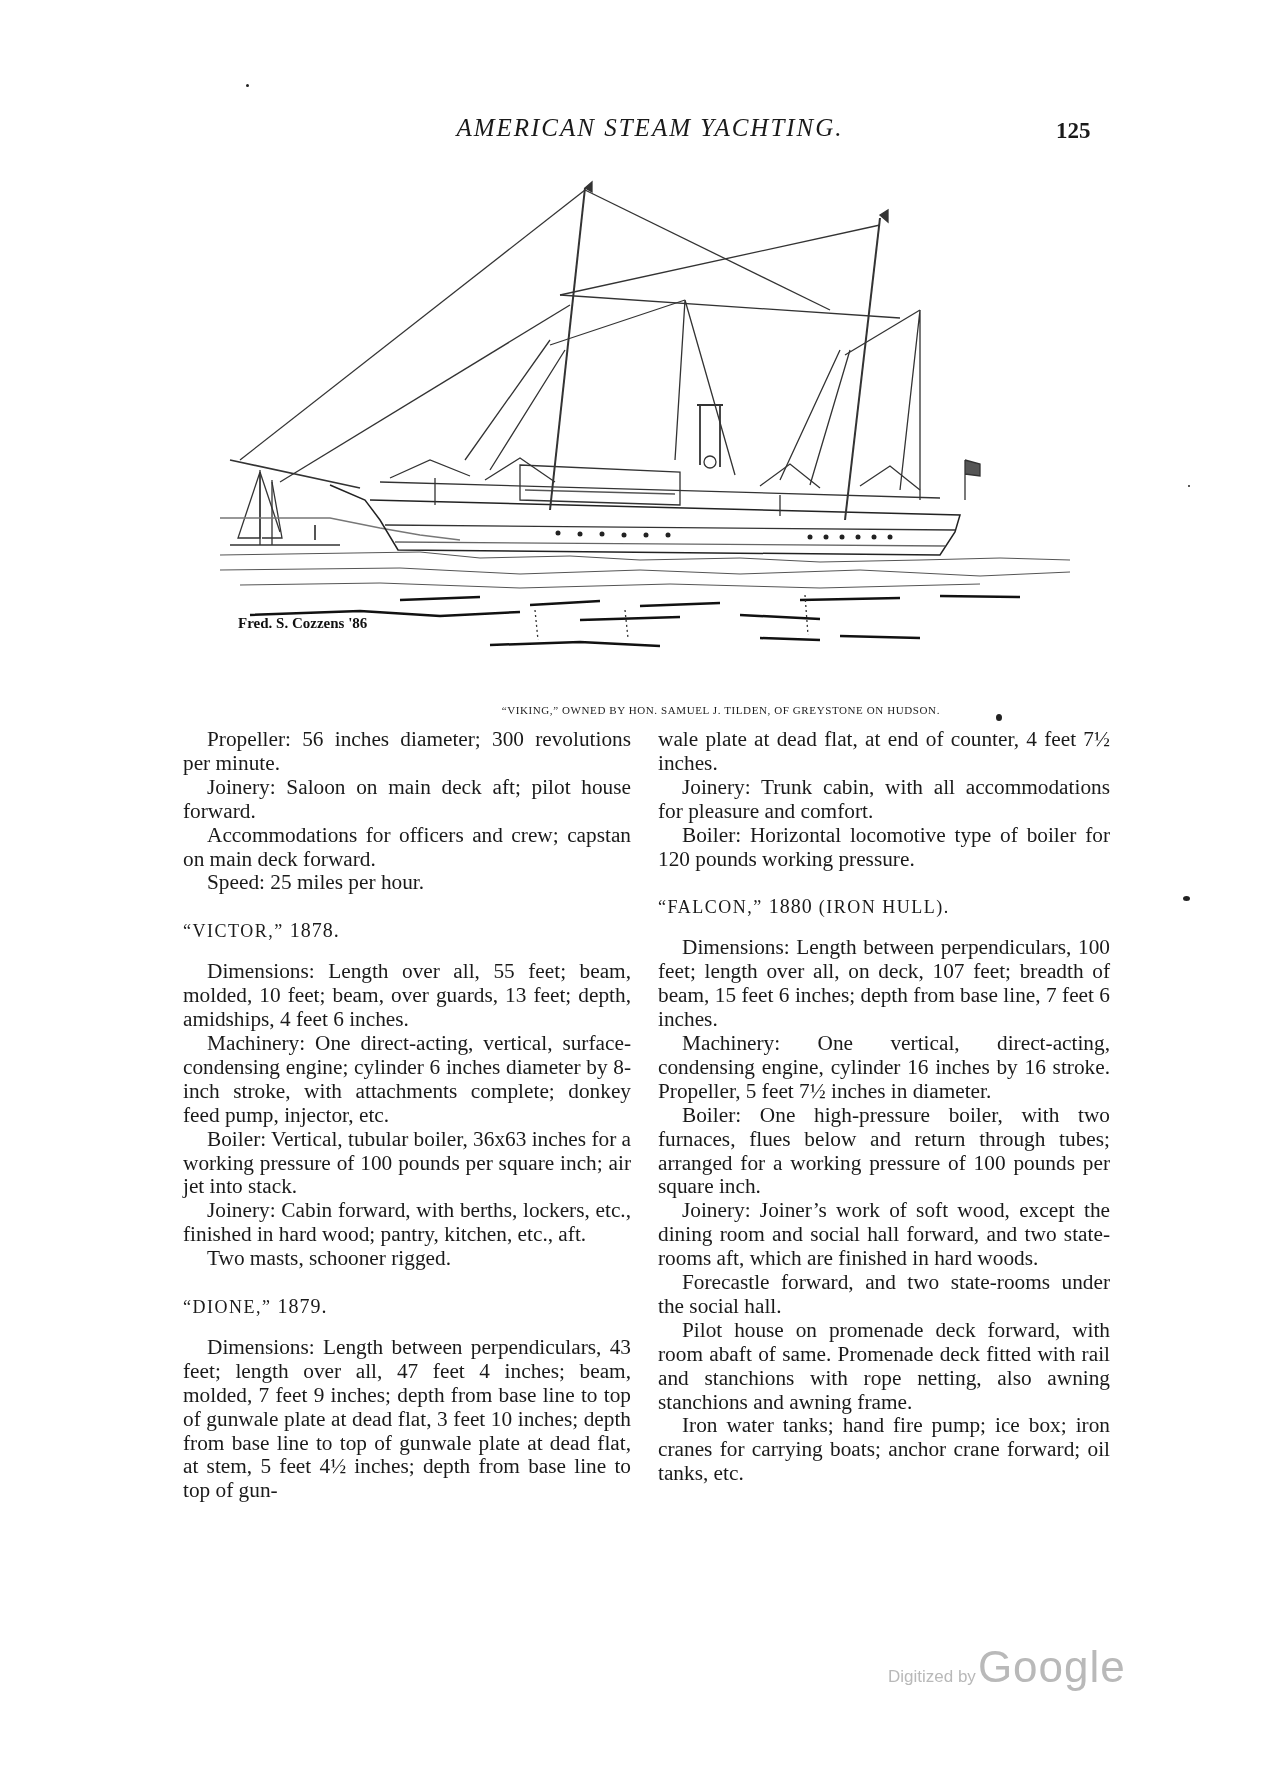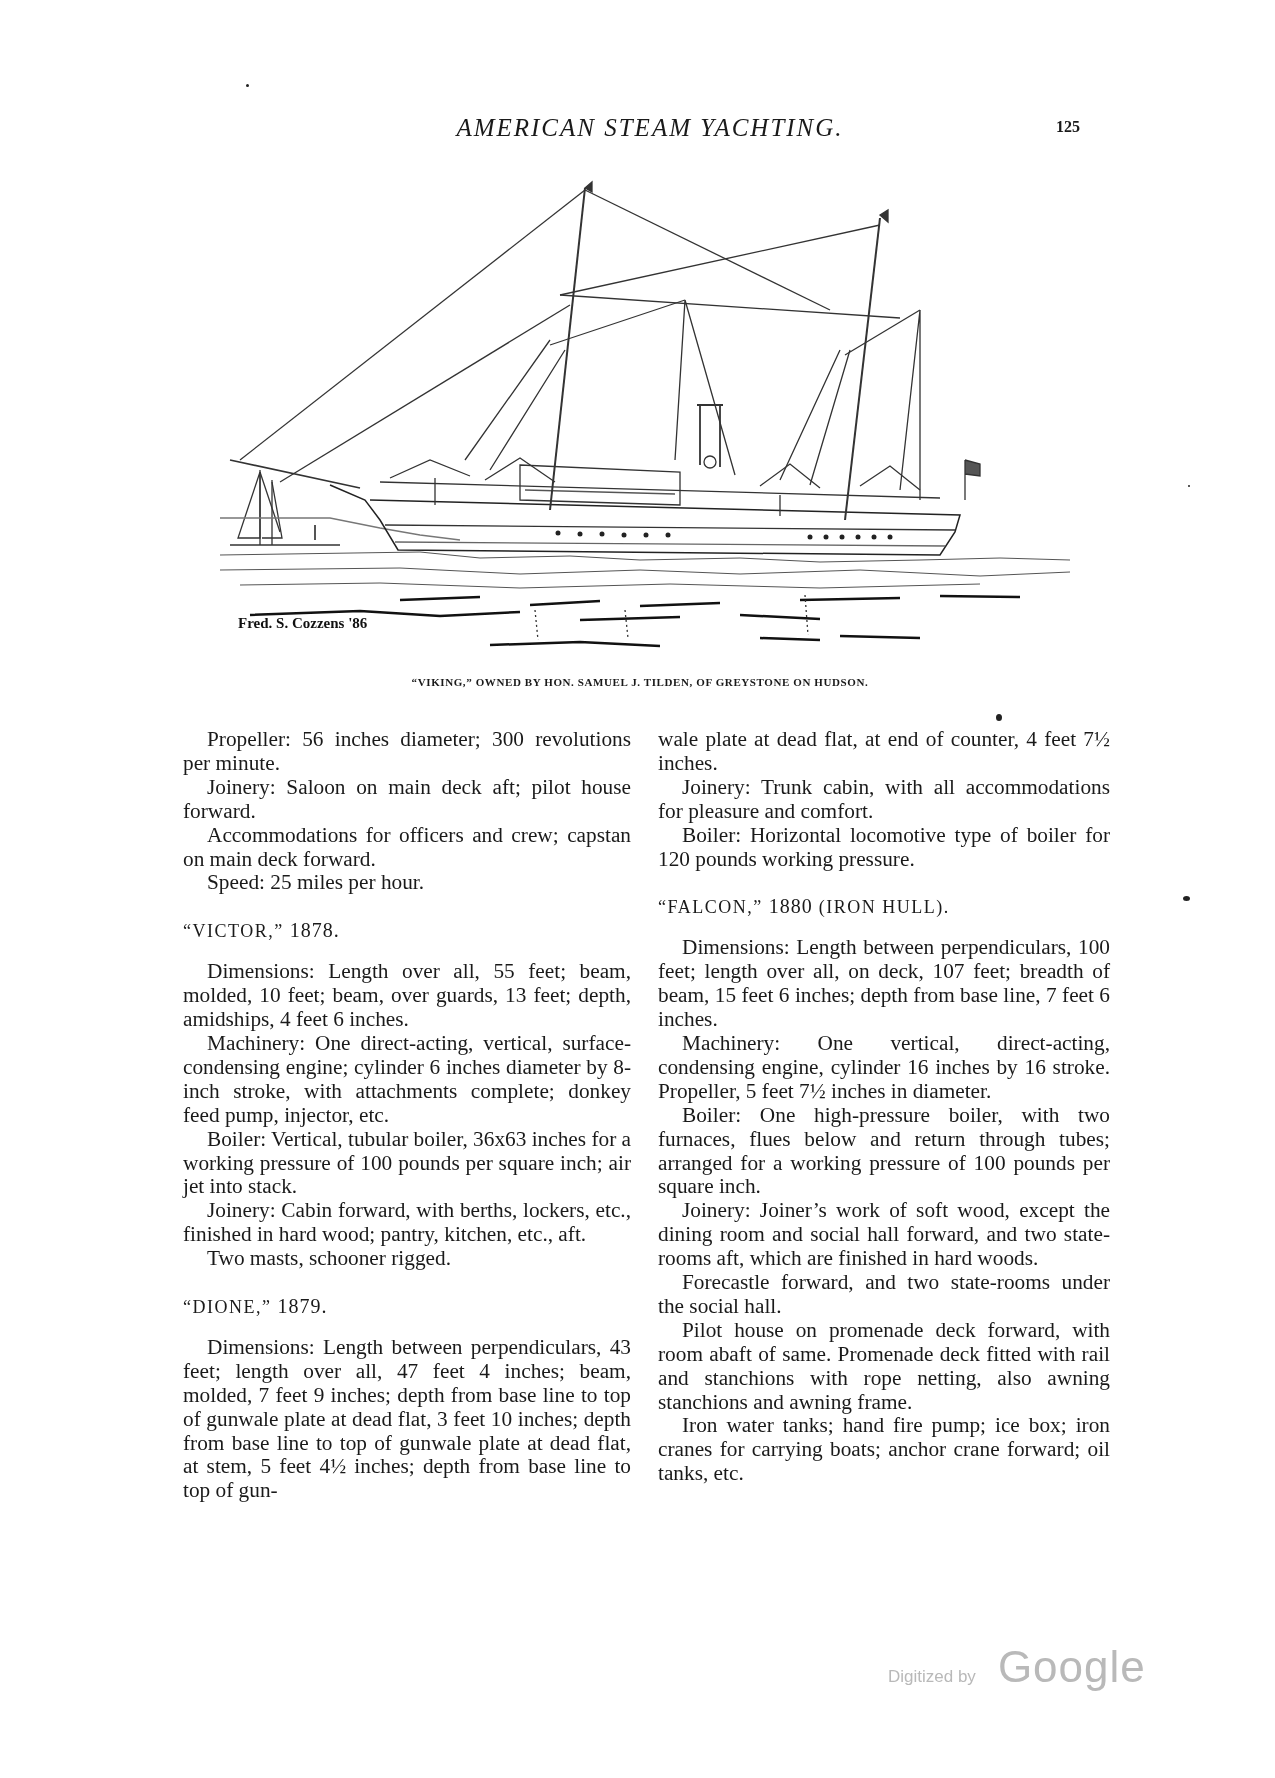--- a/index.html
+++ b/index.html
@@ -8,49 +8,49 @@
     font-family: "DejaVu Serif", "Liberation Serif", serif; color: #1a1a1a;
   }
   .page { position: absolute; left: 0; top: 0; width: 1275px; height: 1502px; }
 
   .running-head {
     position: absolute; top: 114px; left: 420px; width: 460px; text-align: center;
     font-family: "Liberation Serif", serif; font-style: italic; font-size: 25px; letter-spacing: 2px;
   }
   .page-number {
     position: absolute; top: 118px; left: 1056px;
-    font-family: "Liberation Serif", serif; font-size: 16px; font-weight: bold;
+    font-family: "Liberation Serif", serif; font-size: 23px; font-weight: bold;
   }
 
   .figure { position: absolute; left: 220px; top: 160px; width: 850px; height: 500px; }
   .figure svg { width: 100%; height: 100%; }
 
   .caption {
-    position: absolute; top: 676px; left: 340px; width: 600px; text-align: center;
-    font-family: "Liberation Serif", serif; font-size: 11px; font-weight: bold; letter-spacing: 0.6px;
+    position: absolute; top: 704px; left: 340px; width: 600px; text-align: right;
+    font-family: "Liberation Serif", serif; font-size: 11px; font-weight: normal; letter-spacing: 0.6px;
   }
 
   .col {
     position: absolute; top: 728px; width: 448px;
     font-family: "Liberation Serif", serif; font-size: 21.3px; line-height: 23.9px;
     text-align: justify; hyphens: manual;
   }
   .col-left { left: 183px; }
   .col-right { left: 658px; top: 728px; width: 452px; }
   .para { margin: 0; text-indent: 24px; }
   .para.cont { text-indent: 0; }
   .heading {
     text-align: left; margin: 24px 0 16px 0; text-indent: 0;
     font-family: "Liberation Serif", serif; font-size: 20px; letter-spacing: 1px;
   }
   .heading .sc { font-variant: small-caps; font-size: 18px; letter-spacing: 1.5px; }
 
   .watermark {
     position: absolute; left: 888px; top: 1642px; color: #b9b9b9;
-    display: flex; align-items: baseline; gap: 22px;
+    display: flex; align-items: baseline; gap: 2px;
   }
   .watermark .small { font-family: "Liberation Sans", sans-serif; font-size: 17px; }
   .watermark .brand { font-family: Liberation Sans, sans-serif; font-size: 44px; letter-spacing: 1px; }
 
   .speck { position: absolute; background: #222; border-radius: 50%; }
 </style>
 </head>
 <body>
 
 <div class="page">

